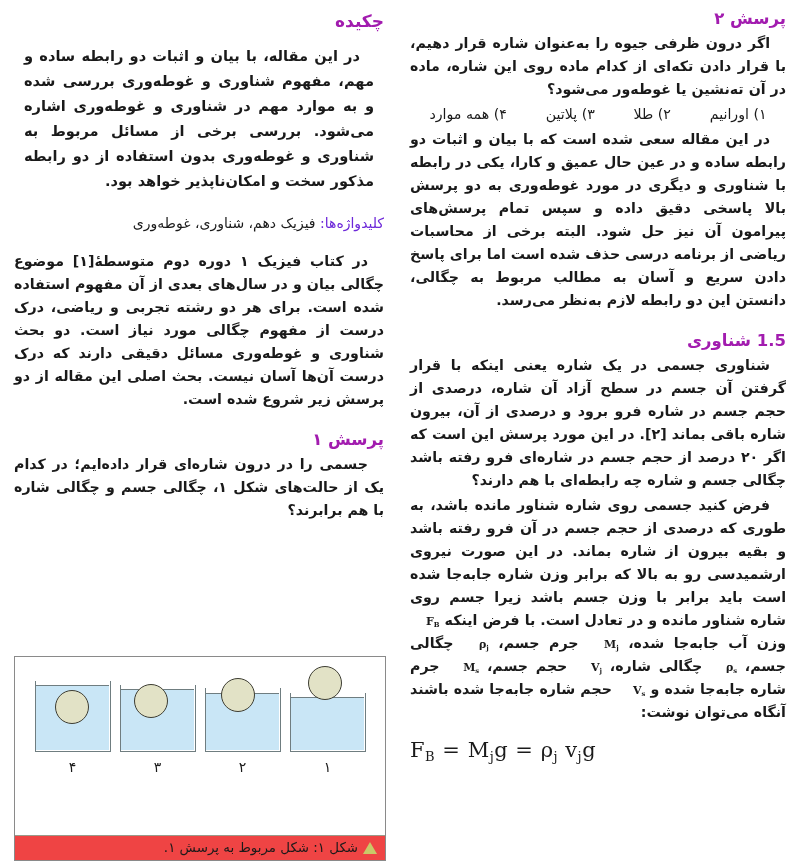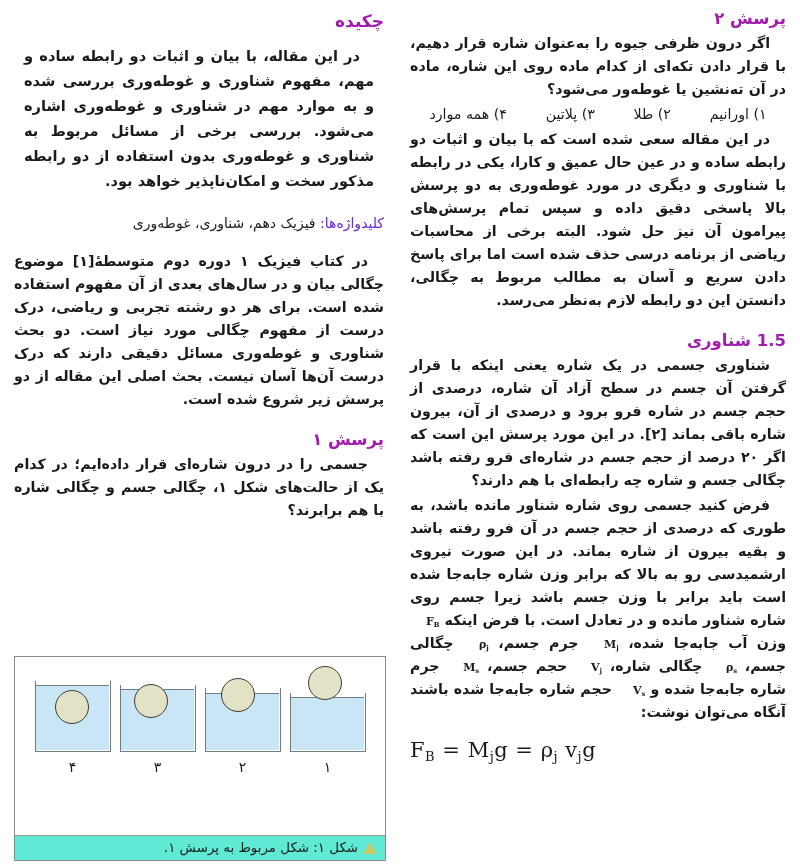--- a/index.html
+++ b/index.html
@@ -160,21 +160,21 @@
     box-sizing: border-box;
   }
   .beaker-label {
     text-align: center;
     font-size: 14px;
     direction: rtl;
     margin-top: 7px;
     color: #1a1a1a;
   }
   .caption-bar {
-    background: #5eead4;
+    background: #ef4444;
     border-top: 1px solid #9a9a8a;
     padding: 4px 8px 5px 8px;
     direction: rtl;
     display: flex;
     flex-direction: row;
     align-items: center;
     justify-content: flex-start;
     font-size: 13.4px;
   }
   .tri-marker {

